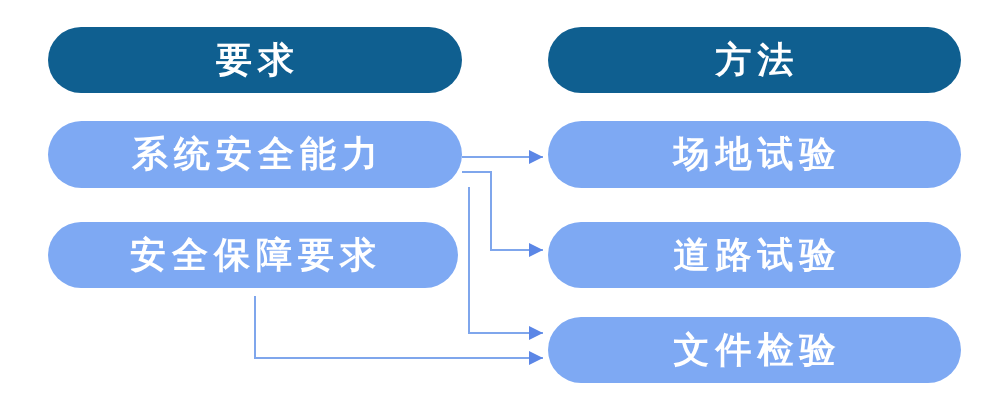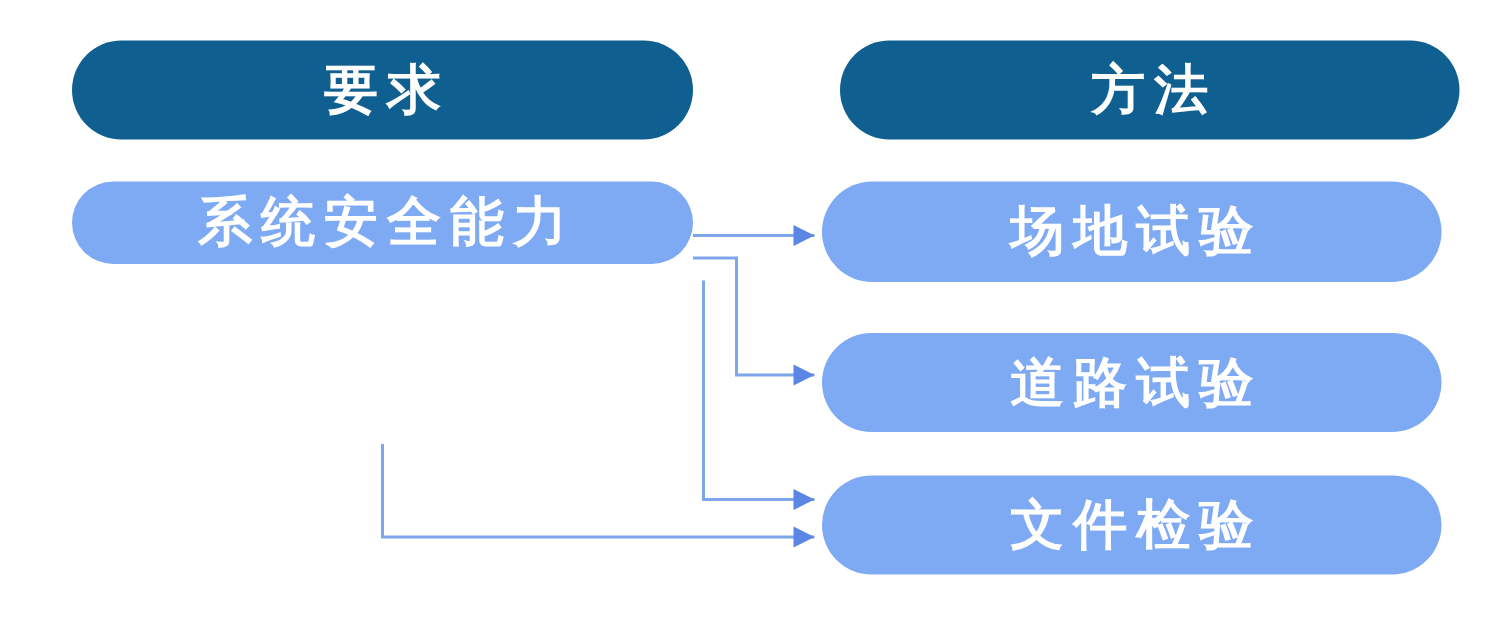--- a/index.html
+++ b/index.html
@@ -38,23 +38,23 @@
     user-select: none;
   }
   .pill.dark {
     background: var(--header-bg, #0f5f90);
   }
   .pill.light {
     background: var(--item-bg, #7ea9f3);
   }
   
   .pos-req-header   { left: 48px;  top: 27px;  width: 414px; height: 66px; font-family: Liberation Serif, serif; }
-  .pos-req-item-0   { left: 48px;  top: 121px; width: 414px; height: 55px; }
+  .pos-req-item-0   { left: 48px;  top: 121px; width: 414px; height: 67px; }
   .pos-req-item-1   { left: 48px;  top: 222px; width: 410px; height: 66px; }
-  .pos-met-header   { left: 560px; top: 27px;  width: 413px; height: 66px; }
+  .pos-met-header   { left: 548px; top: 27px;  width: 413px; height: 66px; }
   .pos-met-item-0   { left: 548px; top: 121px; width: 413px; height: 67px; }
   .pos-met-item-1   { left: 548px; top: 222px; width: 413px; height: 66px; }
   .pos-met-item-2   { left: 548px; top: 317px; width: 413px; height: 66px; }
 </style>
 </head>
 <body>
 
 <div class="canvas">
 
   <svg class="connector-layer" viewBox="0 0 1000 415" xmlns="http://www.w3.org/2000/svg">
@@ -65,20 +65,21 @@
       <polyline points="469,187 469,333 543,333" fill="none" stroke="#7fa6ec" stroke-width="2"></polyline>
       <polygon points="543,333 529,326 529,340" fill="#5b86e6"></polygon>
       <polyline points="255,296 255,358 543,358" fill="none" stroke="#7fa6ec" stroke-width="2"></polyline>
       <polygon points="543,358 529,351 529,365" fill="#5b86e6"></polygon>
     </svg>
 
   <div class="pill dark pos-req-header">要求</div>
 
   <div class="pill light pos-req-item-0">系统安全能力</div>
 
+  <div class="pill light pos-req-item-1">安全保障要求</div>
 
   <div class="pill dark pos-met-header">方法</div>
 
   <div class="pill light pos-met-item-1">道路试验</div>
 
   <div class="pill light pos-met-item-0">场地试验</div>
 
   <div class="pill light pos-met-item-2">文件检验</div>
 
 </div>

